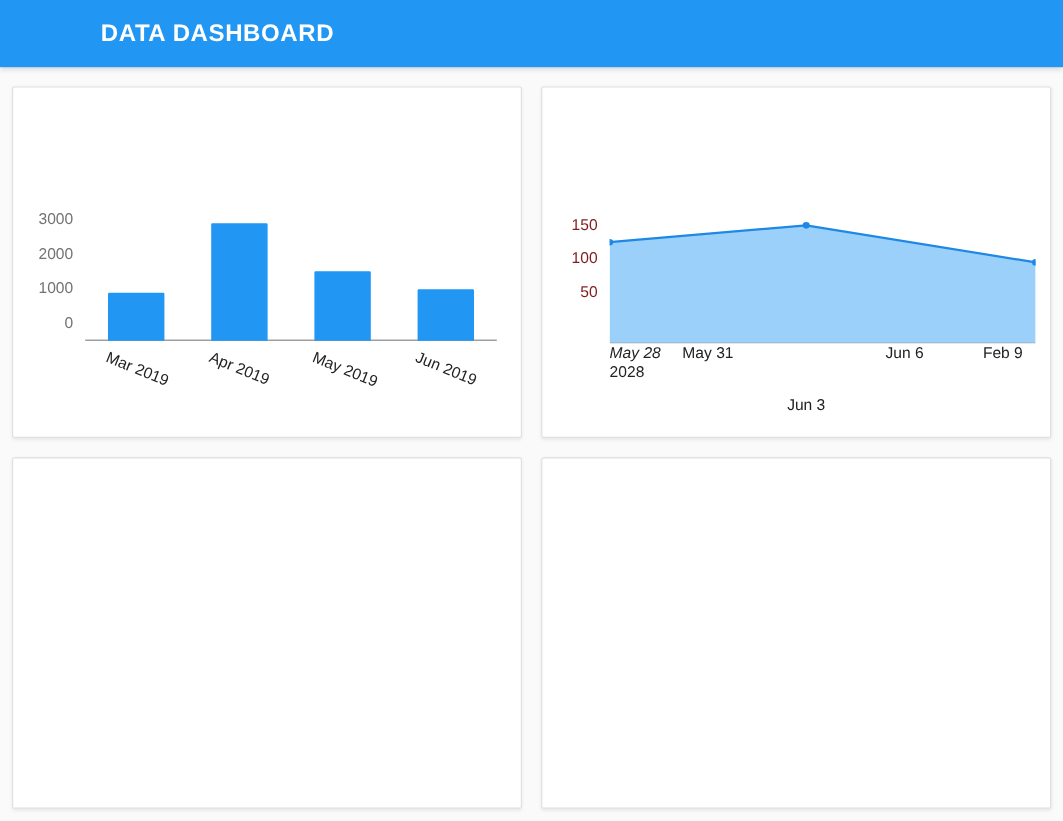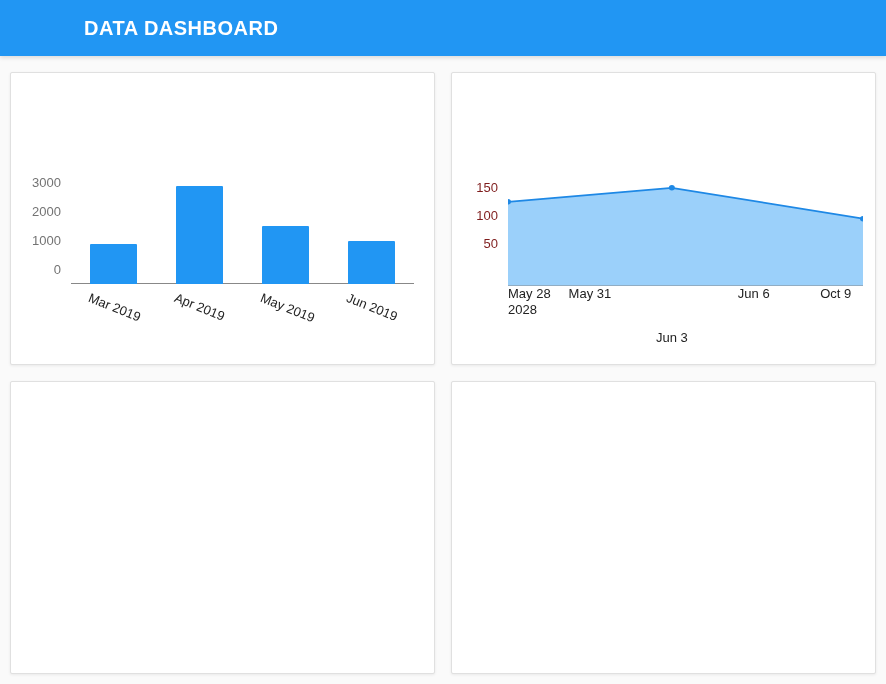--- a/index.html
+++ b/index.html
@@ -172,25 +172,25 @@
       </div>
     <div class="line-chart-svg" id="line-chart-svg"><svg viewBox="0 0 360 110" preserveAspectRatio="none" width="100%" height="100%">
           <polygon points="0,18.33333333333333 166.15384615384616,3.055555555555557 360,36.66666666666667 360,110 0,110" fill="#2196f3" fill-opacity="0.45"></polygon>
           <polyline points="0,18.33333333333333 166.15384615384616,3.055555555555557 360,36.66666666666667" fill="none" stroke="#1e88e5" stroke-width="2"></polyline>
           <circle cx="0" cy="18.33333333333333" r="3" fill="#1e88e5"></circle>
           <circle cx="166.15384615384616" cy="3.055555555555557" r="3" fill="#1e88e5"></circle>
           <circle cx="360" cy="36.66666666666667" r="3" fill="#1e88e5"></circle>
           <line x1="0" x2="360" y1="110" y2="110" stroke="#888" stroke-width="1"></line>
         </svg></div>
     <div class="line-x-labels" id="line-x-labels">
-        <div class="line-x-label" style="left: 0%; transform: translateX(0px);">May 28</div>
+        <div class="line-x-label" style="left: 0%; transform: translateX(0px); font-style: italic;">May 28</div>
         <div class="line-x-label" style="left: 23.0769%;">May 31</div>
         <div class="line-x-label" style="left: 46.1538%; margin-top: 44px;">Jun 3</div>
         <div class="line-x-label" style="left: 69.2308%;">Jun 6</div>
-        <div class="line-x-label" style="left: 92.3077%;">Oct 9</div>
+        <div class="line-x-label" style="left: 92.3077%;">Feb 9</div>
         <div class="line-x-year" style="left: 0%;">2028</div>
       </div>
   </div>
 
   <div class="card"></div>
 
   <div class="card"></div>
 
 </div>
 

